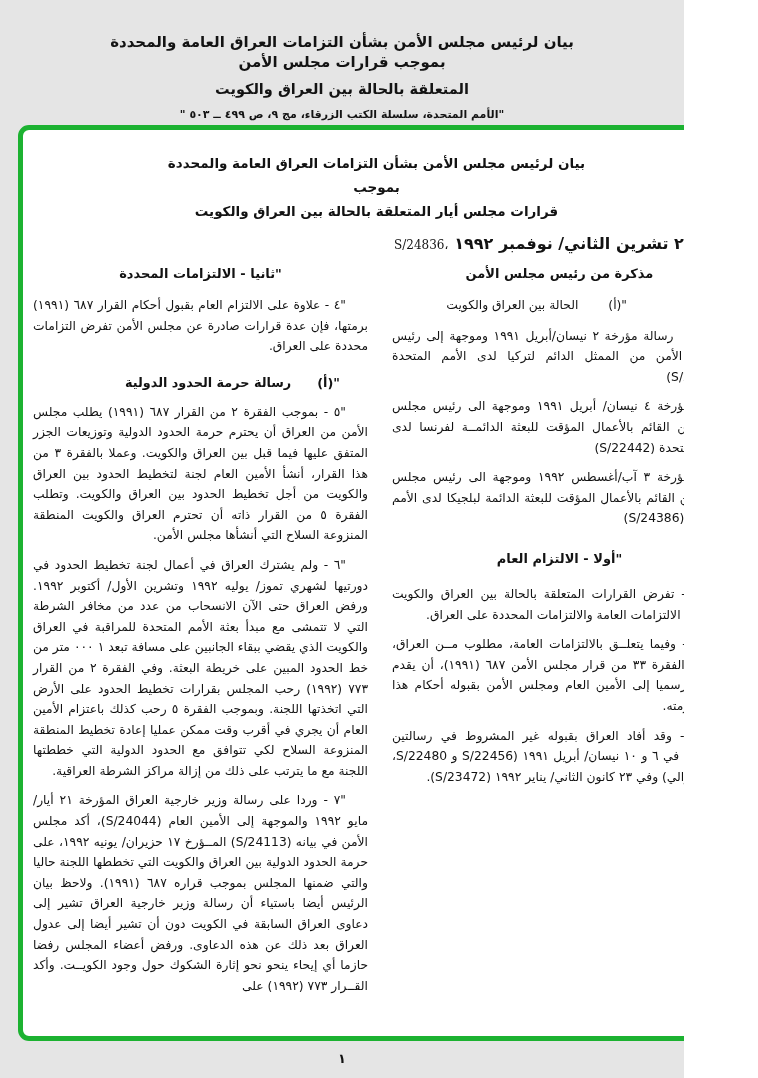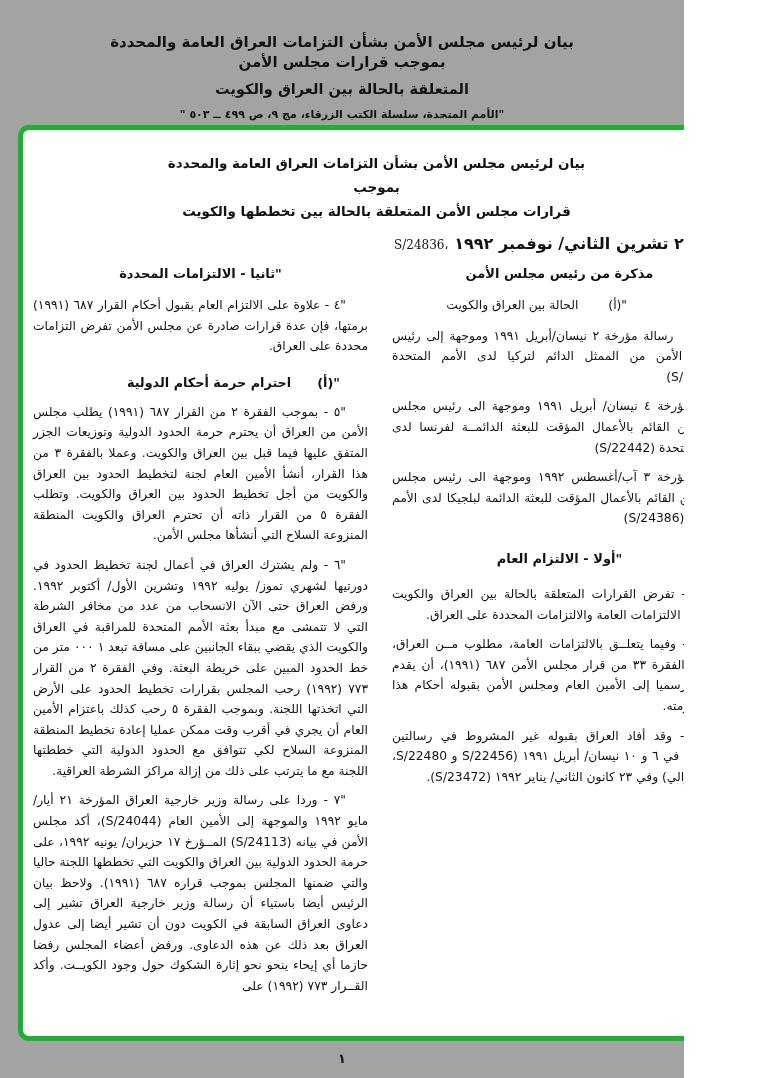--- a/index.html
+++ b/index.html
@@ -6,21 +6,21 @@
     margin: 0;
     padding: 0;
     background: #ffffff;
     font-family: "DejaVu Sans", sans-serif;
     color: #131313;
   }
   .page {
     position: relative;
     width: 684px;
     height: 1078px;
-    background: #a3a3a3;
+    background: #e5e5e5;
     overflow: hidden;
   }
   
   .top-header {
     position: absolute;
     top: 32px;
     left: 0;
     right: 0;
     text-align: center;
     direction: rtl;
@@ -154,21 +154,21 @@
   <header class="top-header">
     <div class="h1">بيان لرئيس مجلس الأمن بشأن التزامات العراق العامة والمحددة بموجب قرارات مجلس الأمن</div>
     <div class="h2">المتعلقة بالحالة بين العراق والكويت</div>
     <div class="h3">"الأمم المتحدة، سلسلة الكتب الزرقاء، مج ٩، ص ٤٩٩ ــ ٥٠٣ "</div>
   </header>
 
   <section class="doc-box" style="border-color: rgb(28, 178, 49);">
 
     <div class="box-title">
       <div>بيان لرئيس مجلس الأمن بشأن التزامات العراق العامة والمحددة بموجب</div>
-      <div>قرارات مجلس الأمن المتعلقة بالحالة بين تخططها والكويت</div>
+      <div>قرارات مجلس أيار المتعلقة بالحالة بين العراق والكويت</div>
     </div>
 
     <div class="symbol-line">
       <span class="sym">S/24836،</span>
       <span class="date">٢٣ تشرين الثاني/ نوفمبر ١٩٩٢</span>
     </div>
 
     <div class="columns">
 
       <div class="col">
@@ -184,21 +184,21 @@
         <p class="para indent">"١ - تفرض القرارات المتعلقة بالحالة بين العراق والكويت عددا من الالتزامات العامة والالتزامات المحددة على العراق.</p>
         <p class="para indent">"٢ - وفيما يتعلــق بالالتزامات العامة، مطلوب مــن العراق، بموجب الفقرة ٣٣ من قرار مجلس الأمن ٦٨٧ (١٩٩١)، أن يقدم إخطارا رسميا إلى الأمين العام ومجلس الأمن بقبوله أحكام هذا القرار برمته.</p>
         <p class="para indent">"٣ - وقد أفاد العراق بقبوله غير المشروط في رسالتين مؤرختين في ٦ و ١٠ نيسان/ أبريل ١٩٩١ (S/22456 و S/22480، على التوالي) وفي ٢٣ كانون الثاني/ يناير ١٩٩٢ (S/23472).</p>
       </div>
 
       <div class="col">
         <div class="sec-heading">"ثانيا - الالتزامات المحددة</div>
         <p class="para indent">"٤ - علاوة على الالتزام العام بقبول أحكام القرار ٦٨٧ (١٩٩١) برمتها، فإن عدة قرارات صادرة عن مجلس الأمن تفرض التزامات محددة على العراق.</p>
         <div class="sub-heading">
           <span>"(أ)</span>
-          <span>احترام حرمة أحكام الدولية</span>
+          <span>رسالة حرمة الحدود الدولية</span>
         </div>
         <p class="para indent">"٥ - بموجب الفقرة ٢ من القرار ٦٨٧ (١٩٩١) يطلب مجلس الأمن من العراق أن يحترم حرمة الحدود الدولية وتوزيعات الجزر المتفق عليها فيما قبل بين العراق والكويت. وعملا بالفقرة ٣ من هذا القرار، أنشأ الأمين العام لجنة لتخطيط الحدود بين العراق والكويت من أجل تخطيط الحدود بين العراق والكويت. وتطلب الفقرة ٥ من القرار ذاته أن تحترم العراق والكويت المنطقة المنزوعة السلاح التي أنشأها مجلس الأمن.</p>
         <p class="para indent">"٦ - ولم يشترك العراق في أعمال لجنة تخطيط الحدود في دورتيها لشهري تموز/ يوليه ١٩٩٢ وتشرين الأول/ أكتوبر ١٩٩٢. ورفض العراق حتى الآن الانسحاب من عدد من مخافر الشرطة التي لا تتمشى مع مبدأ بعثة الأمم المتحدة للمراقبة في العراق والكويت الذي يقضي ببقاء الجانبين على مسافة تبعد ١ ٠٠٠ متر من خط الحدود المبين على خريطة البعثة. وفي الفقرة ٢ من القرار ٧٧٣ (١٩٩٢) رحب المجلس بقرارات تخطيط الحدود على الأرض التي اتخذتها اللجنة. وبموجب الفقرة ٥ رحب كذلك باعتزام الأمين العام أن يجري في أقرب وقت ممكن عمليا إعادة تخطيط المنطقة المنزوعة السلاح لكي تتوافق مع الحدود الدولية التي خططتها اللجنة مع ما يترتب على ذلك من إزالة مراكز الشرطة العراقية.</p>
         <p class="para indent">"٧ - وردا على رسالة وزير خارجية العراق المؤرخة ٢١ أيار/ مايو ١٩٩٢ والموجهة إلى الأمين العام (S/24044)، أكد مجلس الأمن في بيانه (S/24113) المــؤرخ ١٧ حزيران/ يونيه ١٩٩٢، على حرمة الحدود الدولية بين العراق والكويت التي تخططها اللجنة حاليا والتي ضمنها المجلس بموجب قراره ٦٨٧ (١٩٩١). ولاحظ بيان الرئيس أيضا باستياء أن رسالة وزير خارجية العراق تشير إلى دعاوى العراق السابقة في الكويت دون أن تشير أيضا إلى عدول العراق بعد ذلك عن هذه الدعاوى. ورفض أعضاء المجلس رفضا حازما أي إيحاء ينحو نحو إثارة الشكوك حول وجود الكويــت. وأكد القــرار ٧٧٣ (١٩٩٢) على</p>
       </div>
 
     </div>
   </section>
 
   <footer class="page-number">١</footer>

